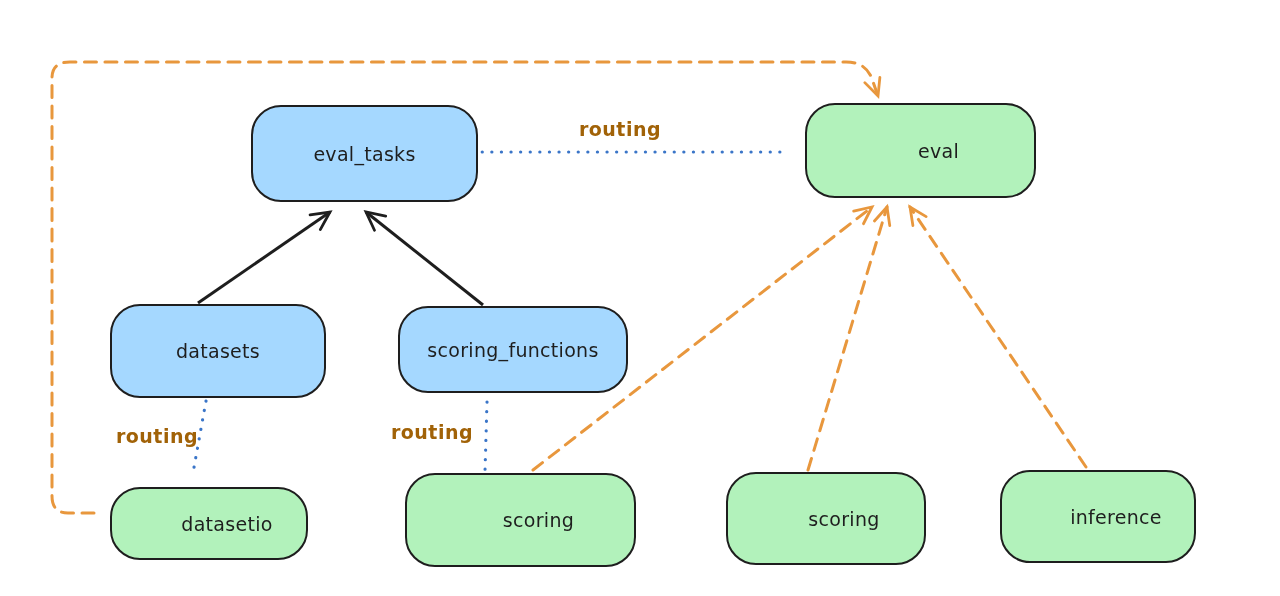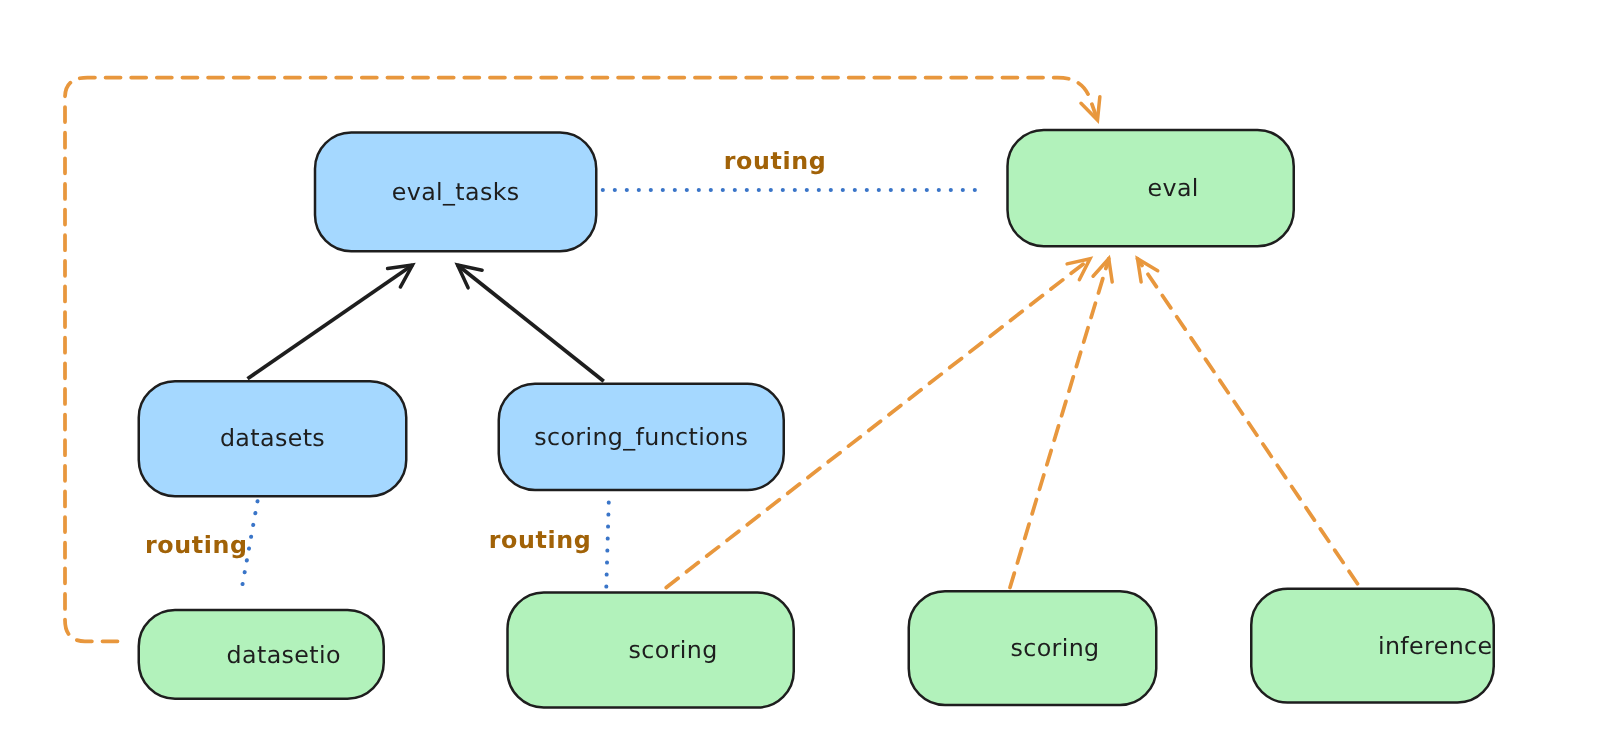--- a/index.html
+++ b/index.html
@@ -106,21 +106,21 @@
   </div>
 
   <div class="node node-green" style="left:387px; top:473px; width:231px; height:94px;text-align:center;">
     <span class="node-label">scoring</span>
   </div>
 
   <div class="node node-green" style="left:708px; top:472px; width:200px; height:93px;">
     <span class="node-label">scoring</span>
   </div>
 
-  <div class="node node-green" style="left:982px; top:470px; width:196px; height:93px;justify-content:flex-end;">
+  <div class="node node-green" style="left:982px; top:470px; width:196px; height:93px;">
     <span class="node-label">inference</span>
   </div>
 
   <div class="edge-label" style="left:620px; top:129px;">routing</div>
 
   <div class="edge-label" style="left:157px; top:436px;">routing</div>
 
   <div class="edge-label" style="left:432px; top:432px;">routing</div>
 
 </div>

